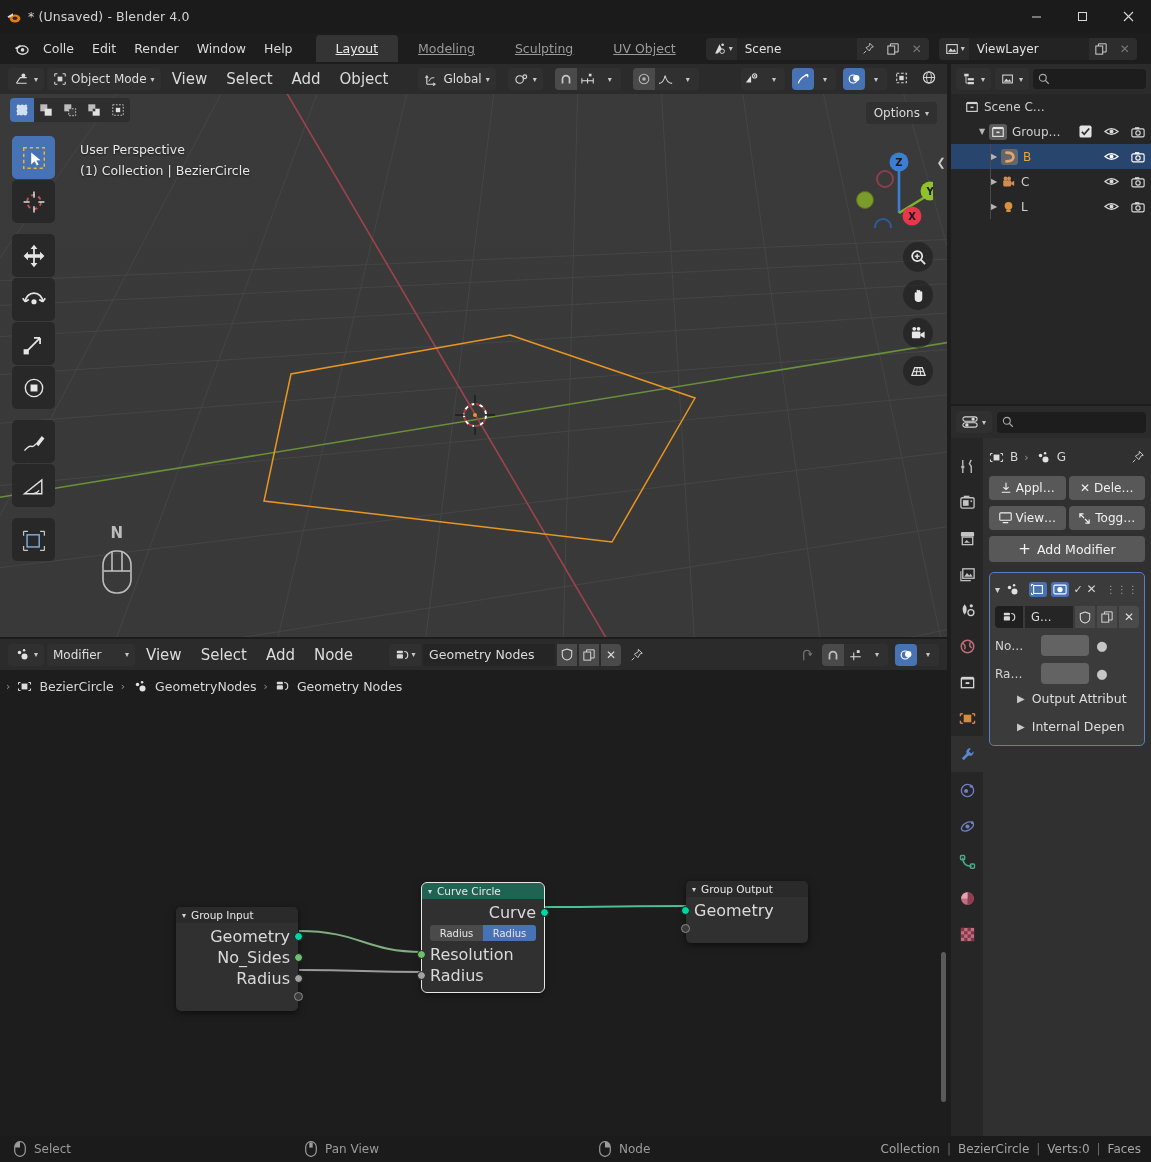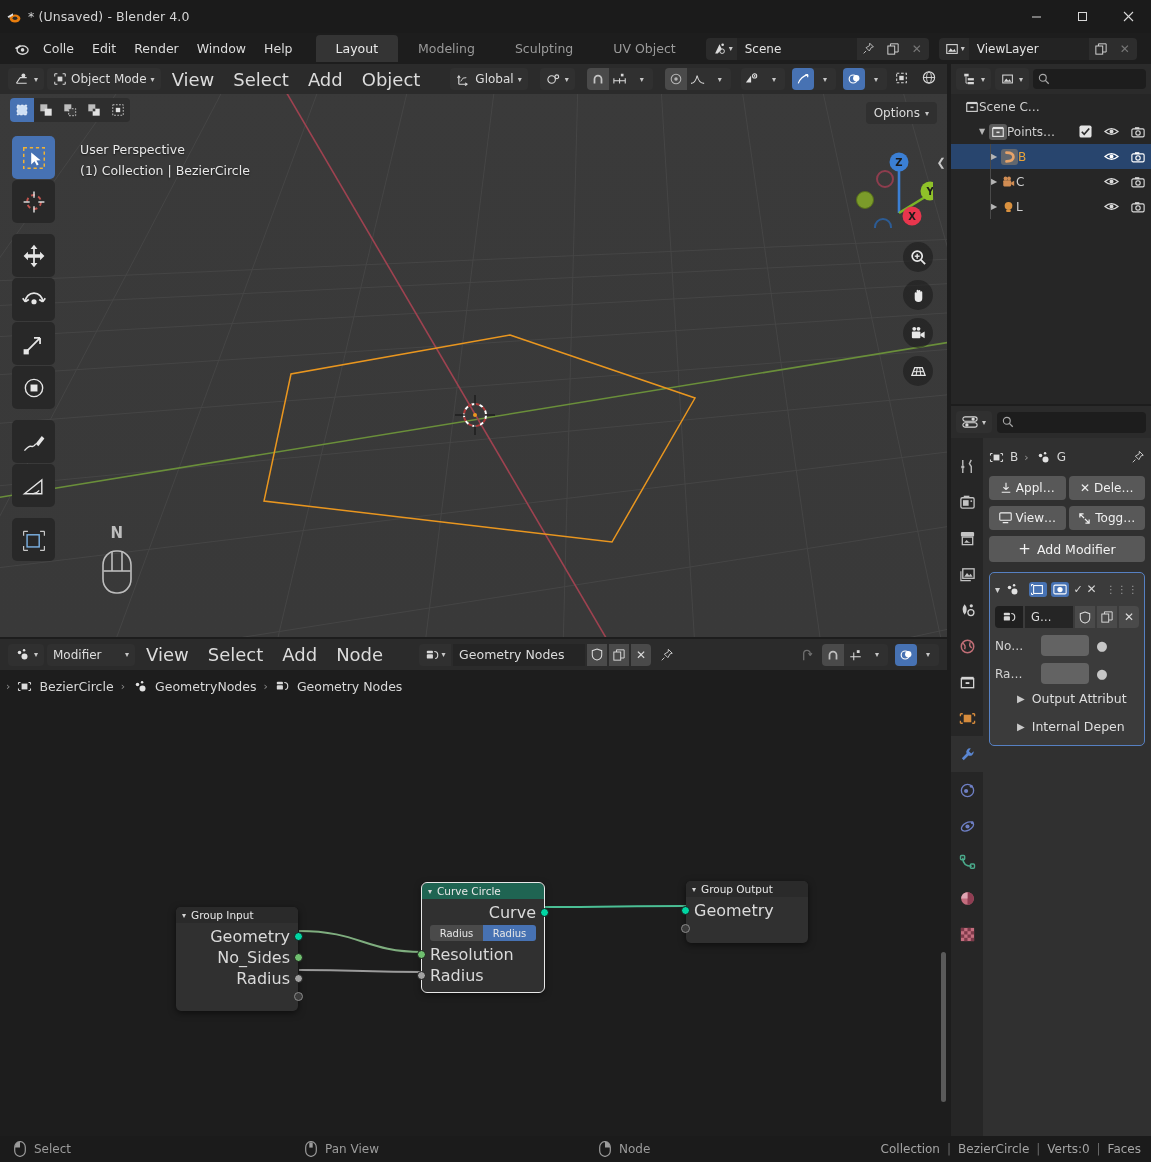--- a/index.html
+++ b/index.html
@@ -24,21 +24,21 @@
   .winbtn { width:46px; height:33px; display:flex; align-items:center; justify-content:center; color:#d8d8d8; font-size:14px; }
 
   
   .topbar {
     position:absolute; left:0; top:33px; width:1151px; height:31px;
     background:#1d1d1d; display:flex; align-items:center; padding-left:8px;
   }
   .bl-icon { width:26px; display:flex; align-items:center; justify-content:center; }
   .menu-item { padding:4px 9px; font-size:12.5px; color:#dcdcdc; border-radius:3px; }
   .wsp-tabs { display:flex; align-items:center; margin-left:14px; height:31px; }
-  .wsp { padding:6px 20px; font-size:12.5px; color:#9a9a9a; border-radius:4px 4px 0 0; }
+  .wsp { padding:6px 20px; font-size:12.5px; color:#9a9a9a; border-radius:4px 4px 0 0;text-decoration:underline; }
   .wsp.active { background:#343434; color:#eaeaea; }
   .scene-block { display:flex; align-items:center; margin-left:10px; }
   .dd-ico {
     height:22px; background:#2b2b2b; border-radius:4px 0 0 4px;
     display:flex; align-items:center; padding:0 4px 0 6px; gap:2px;
   }
   .id-field {
     height:22px; background:#232323; display:flex; align-items:center;
     padding:0 8px; min-width:120px; font-size:12px; color:#e3e3e3;
   }
@@ -51,21 +51,21 @@
     background:#393939; overflow:hidden;
   }
   .vp-header {
     position:absolute; left:0; top:0; width:947px; height:30px;
     background:#2b2b2b; display:flex; align-items:center; padding-left:8px; gap:3px; z-index:6;
   }
   .hdr-btn {
     height:22px; background:#303030; border-radius:4px; display:flex;
     align-items:center; padding:0 6px; gap:4px; color:#dedede; font-size:12px;
   }
-  .hdr-txt { padding:0 8px; font-size:18px; color:#dcdcdc; }
+  .hdr-txt { padding:0 8px; font-size:15px; color:#dcdcdc; }
   .grp { display:flex; align-items:center; background:#303030; border-radius:4px; height:22px; }
   .grp > .gi { display:flex; align-items:center; justify-content:center; min-width:22px; height:22px; }
   .grp > .gi.on { background:#4772b3; border-radius:4px; }
 
   .vp-grid { position:absolute; left:0; top:0; width:947px; height:573px; }
   .vp-overlay-text { position:absolute; left:80px; top:75px; font-size:12.5px; color:#e8e8e8; line-height:21px; z-index:4; text-shadow:0 1px 2px rgba(0,0,0,.6); }
   .options-btn {
     position:absolute; right:10px; top:38px; height:22px; background:#303030;
     border-radius:4px; display:flex; align-items:center; padding:0 8px; gap:5px;
     font-size:12px; color:#dcdcdc; z-index:5;
@@ -90,21 +90,21 @@
   .vp-mouse .k { font-size:15px; font-weight:bold; letter-spacing:.5px; }
   .collapse-arrow { position:absolute; right:0; top:85px; width:12px; height:26px; display:flex; align-items:center; justify-content:center; color:#c8c8c8; font-size:11px; z-index:5; }
 
   
   .outliner { position:absolute; left:951px; top:64px; width:200px; height:340px; background:#262626; }
   .ol-header { height:30px; background:#2b2b2b; display:flex; align-items:center; padding:0 5px; gap:4px; }
   .ol-search { flex:1; height:20px; background:#1d1d1d; border-radius:4px; display:flex; align-items:center; padding:0 5px; gap:4px; }
   .ol-row { height:25px; display:flex; align-items:center; padding-left:28px; font-size:12px; color:#cfcfcf; position:relative; }
   .ol-row.sel { background:#28456e; }
   .ol-row .disc { width:14px; display:flex; align-items:center; justify-content:center; color:#b5b5b5; font-size:8px; }
-  .ol-row .nm { white-space:nowrap; overflow:hidden; }
+  .ol-row .nm { margin-left:5px; white-space:nowrap; overflow:hidden; }
   .ol-icons { position:absolute; right:6px; display:flex; gap:12px; align-items:center; }
   .ol-indent-line { position:absolute; left:39px; top:0; bottom:0; width:1px; background:#4a4a4a; }
 
   
   .props { position:absolute; left:951px; top:406px; width:200px; height:730px; background:#303030; }
   .props-header { height:32px; background:#2b2b2b; display:flex; align-items:center; padding:0 5px; gap:5px; }
   .props-search { flex:1; height:21px; background:#1d1d1d; border-radius:4px; display:flex; align-items:center; padding:0 5px; }
   .props-tabs { position:absolute; left:0; top:32px; width:32px; bottom:0; background:#262626; padding-top:10px; }
   .ptab { width:32px; height:36px; display:flex; align-items:center; justify-content:center; }
   .ptab.on { background:#303030; }
@@ -643,21 +643,21 @@
 
     <div class="ol-row" style="padding-left:24px;">
       <span class="disc">▼</span>
       <span style="display:flex;background:#5a5a5a;border-radius:3px;padding:1px 2px;">
         <svg width="14" height="14" viewBox="0 0 16 16">
             <rect x="2" y="4" width="12" height="9" fill="none" stroke="#e2e2e2" stroke-width="1.3"></rect>
             <rect x="2" y="2.2" width="12" height="2.3" fill="#e2e2e2"></rect>
             <rect x="6.2" y="7.5" width="3.6" height="1.8" fill="#e2e2e2"></rect>
           </svg>
       </span>
-      <span class="nm">Points…</span>
+      <span class="nm">Group…</span>
       <span class="ol-icons">
         <span style="display:flex;">
           <svg width="13" height="13" viewBox="0 0 14 14">
               <rect x="0.5" y="0.5" width="13" height="13" rx="2" fill="#e3e3e3"></rect>
               <path d="M3 7.3 L5.6 10 L11 3.7" stroke="#2a2a2a" stroke-width="1.8" fill="none"></path>
             </svg>
         </span>
         <span style="display:flex;">
           <svg width="15" height="11" viewBox="0 0 16 11">
               <path d="M1 5.5 Q8 -0.5 15 5.5 Q8 11.5 1 5.5 Z" fill="none" stroke="#dadada" stroke-width="1.3"></path>

